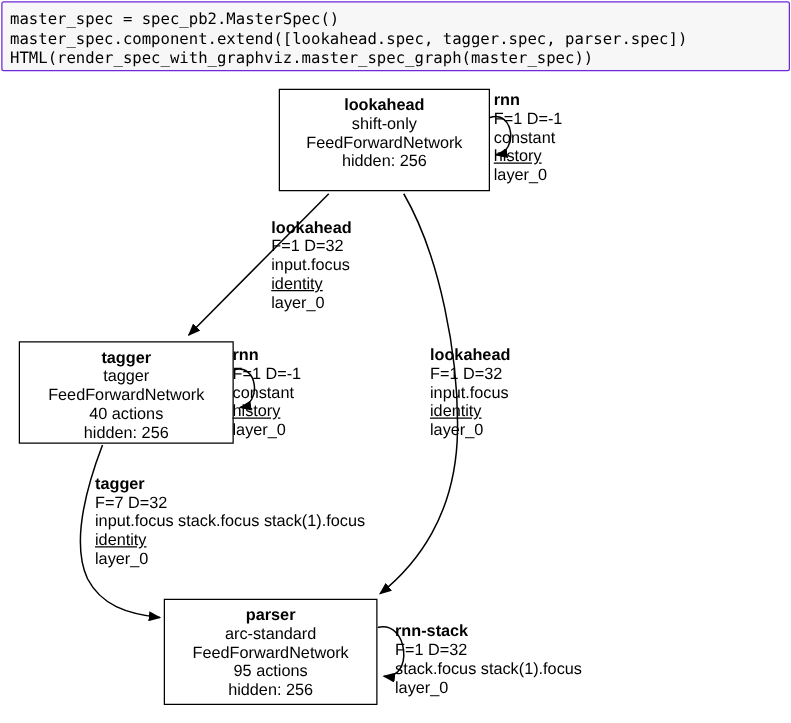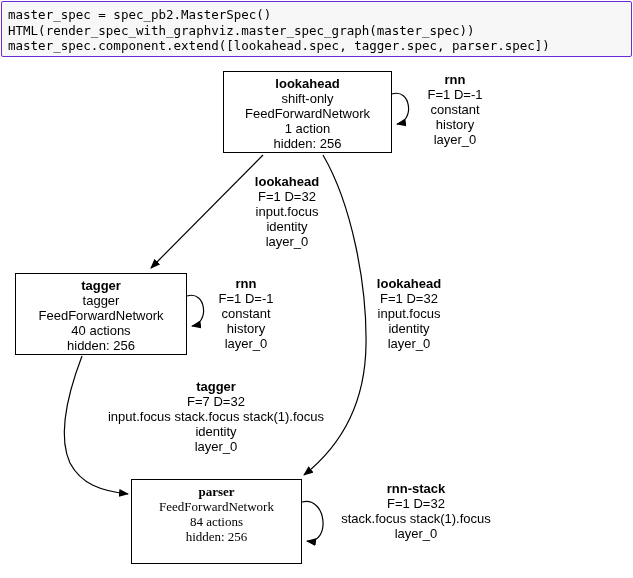--- a/index.html
+++ b/index.html
@@ -19,33 +19,33 @@
   }
   
   .edges-svg { position:absolute; left:0; top:0; width:633px; height:578px; }
   .node {
     position:absolute; background:#ffffff; border:1px solid #000000;
     text-align:center; font-size:13px; line-height:15px; color:#000000;
     padding-top:4px; box-sizing:border-box;
   }
   .node .title { font-weight:bold; }
   .edge-label {
-    position:absolute; text-align:center; font-size:13px; line-height:15px;
+    position:absolute; font-size:13px; line-height:15px;
     color:#000000;
   }
   .edge-label .title { font-weight:bold; }
-  .edge-label .link { color:#000000; }
+  .edge-label .link { text-decoration:underline; color:#000000; }
   .edge-label .layer { }
 </style>
 </head>
 <body>
 
 <div id="screen">
 
-  <div class="code-cell"><div>master_spec = spec_pb2.MasterSpec()</div><div>HTML(render_spec_with_graphviz.master_spec_graph(master_spec))</div><div>master_spec.component.extend([lookahead.spec, tagger.spec, parser.spec])</div></div>
+  <div class="code-cell"><div>master_spec = spec_pb2.MasterSpec()</div><div>master_spec.component.extend([lookahead.spec, tagger.spec, parser.spec])</div><div>HTML(render_spec_with_graphviz.master_spec_graph(master_spec))</div></div>
 
   <svg class="edges-svg" viewBox="0 0 633 578" xmlns="http://www.w3.org/2000/svg">
     <defs>
       <marker id="arrow" viewBox="0 0 10 8" refX="9" refY="4" markerWidth="10" markerHeight="8" markerUnits="userSpaceOnUse" orient="auto">
         <path d="M0,0 L10,4 L0,8 z" fill="#000000"></path>
       </marker>
     </defs>
 
     <path d="M 263,155 L 151,268" fill="none" stroke="#000000" stroke-width="1.2" marker-end="url(#arrow)"></path>
 
@@ -57,36 +57,36 @@
 
     <path d="M 187,296 C 206,290 210,323 192,326" fill="none" stroke="#000000" stroke-width="1.2" marker-end="url(#arrow)"></path>
 
     <path d="M 302,502 C 327,496 331,544 307,541" fill="none" stroke="#000000" stroke-width="1.2" marker-end="url(#arrow)"></path>
   </svg>
 
   <div class="node" style="left:223px; top:71px; width:169px; height:82px;">
     <div class="title">lookahead</div>
     <div>shift-only</div>
     <div>FeedForwardNetwork</div>
-    <div>1 action</div>
     <div>hidden: 256</div>
   </div>
 
   <div class="node" style="left:15px; top:273px; width:172px; height:82px;">
     <div class="title">tagger</div>
     <div>tagger</div>
     <div>FeedForwardNetwork</div>
     <div>40 actions</div>
     <div>hidden: 256</div>
   </div>
 
-  <div class="node" style="left:131px; top:479px; width:171px; height:85px;font-family:Liberation Serif, serif;">
+  <div class="node" style="left:131px; top:479px; width:171px; height:85px;">
     <div class="title">parser</div>
+    <div>arc-standard</div>
     <div>FeedForwardNetwork</div>
-    <div>84 actions</div>
+    <div>95 actions</div>
     <div>hidden: 256</div>
   </div>
 
   <div class="edge-label" style="left:395px; top:72px; width:120px;">
     <div class="title">rnn</div>
     <div>F=1 D=-1</div>
     <div>constant</div>
     <div class="link">history</div>
     <div class="layer">layer_0</div>
   </div>
@@ -116,20 +116,20 @@
   </div>
 
   <div class="edge-label" style="left:76px; top:379px; width:280px;">
     <div class="title">tagger</div>
     <div>F=7 D=32</div>
     <div>input.focus stack.focus stack(1).focus</div>
     <div class="link">identity</div>
     <div class="layer">layer_0</div>
   </div>
 
-  <div class="edge-label" style="left:316px; top:481px; width:200px;">
+  <div class="edge-label" style="left:316px; top:497px; width:200px;">
     <div class="title">rnn-stack</div>
     <div>F=1 D=32</div>
     <div>stack.focus stack(1).focus</div>
     <div class="layer">layer_0</div>
   </div>
 
 </div>
 
 </body></html>

